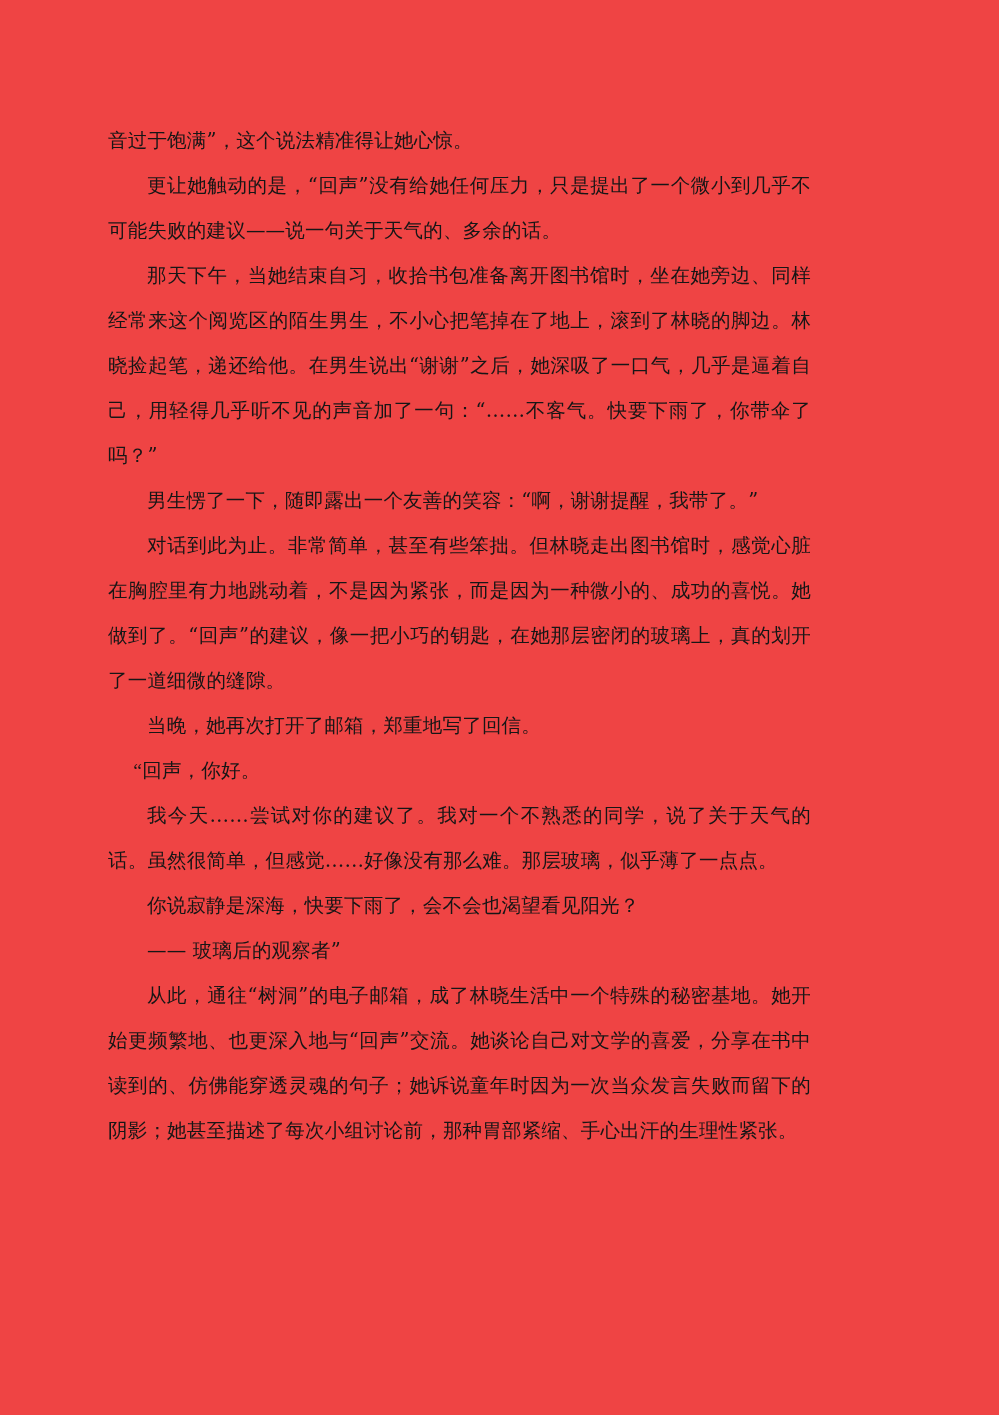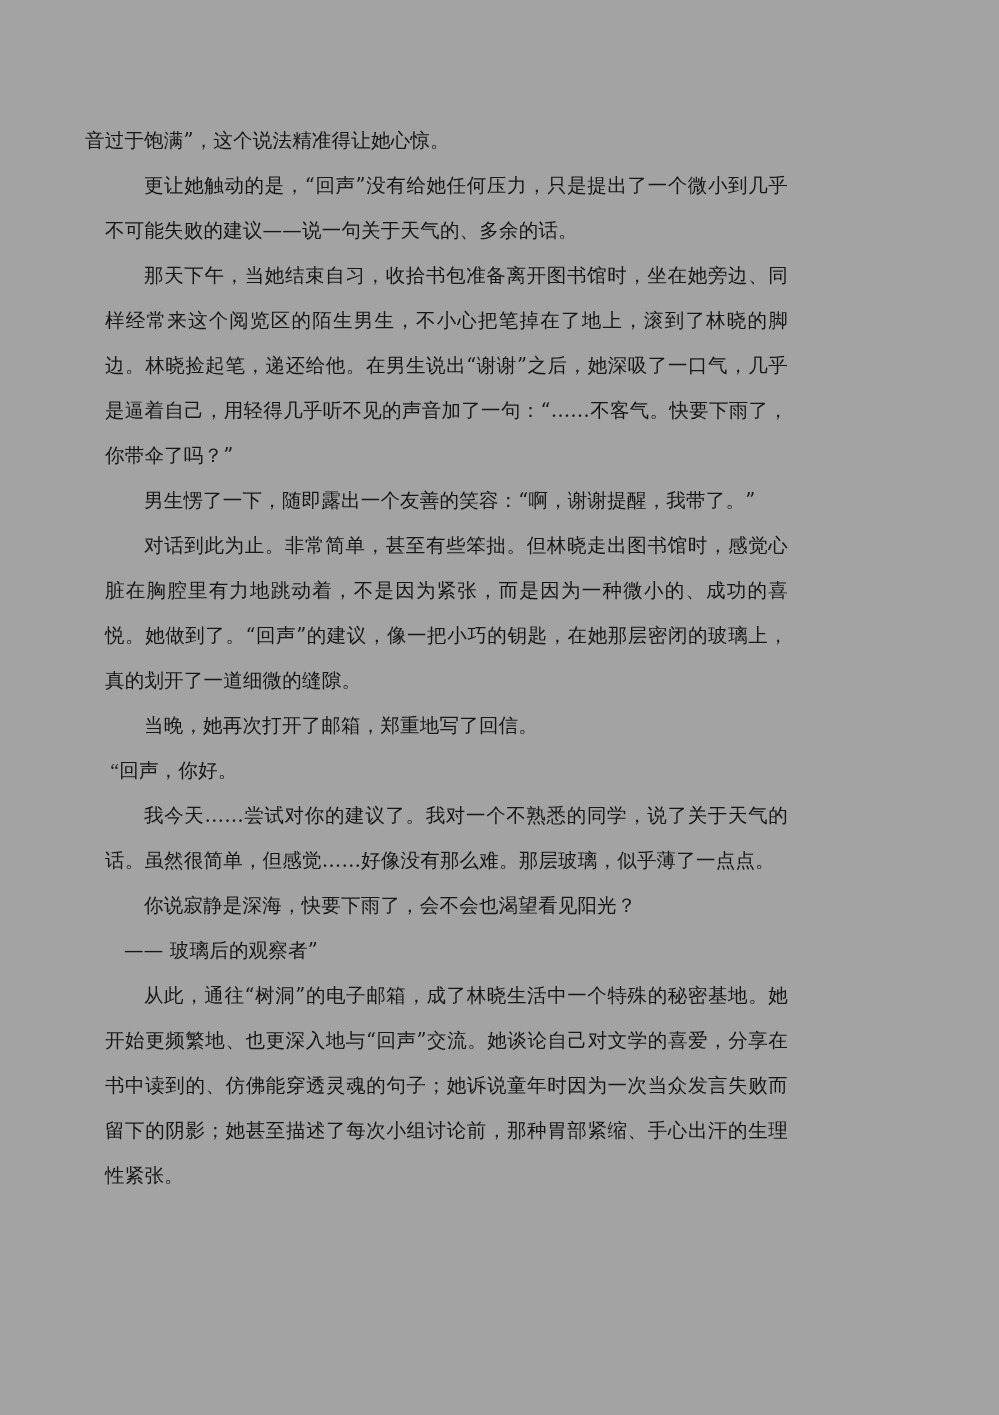--- a/index.html
+++ b/index.html
@@ -10,39 +10,38 @@
   body {
     width: 999px;
     height: 1415px;
     font-family: "DejaVu Serif", "Liberation Serif", serif;
     color: #1a1a1a;
   }
   .page {
     position: relative;
     width: 999px;
     height: 1415px;
-    background: #a3a3a3;
+    background: #ef4444;
     box-sizing: border-box;
-    padding: 118px 148px 90px 85px;
+    padding: 118px 148px 90px 108px;
   }
   .doc-body {
     width: 703px;
   }
   .para {
     font-size: 19.5px;
     line-height: 45px;
     text-align: justify;
     text-justify: inter-ideograph;
     margin: 0;
     letter-spacing: 0.2px;
     color: #161616;
   }
   .indent {
     text-indent: 2em;
-    margin-left: 20px;
   }
   .noindent {
     text-indent: 0;
   }
   .quote-open {
     text-indent: 1.3em;
     font-family: Liberation Serif, serif;
   }
   .dash-line {
     text-indent: 2em;

